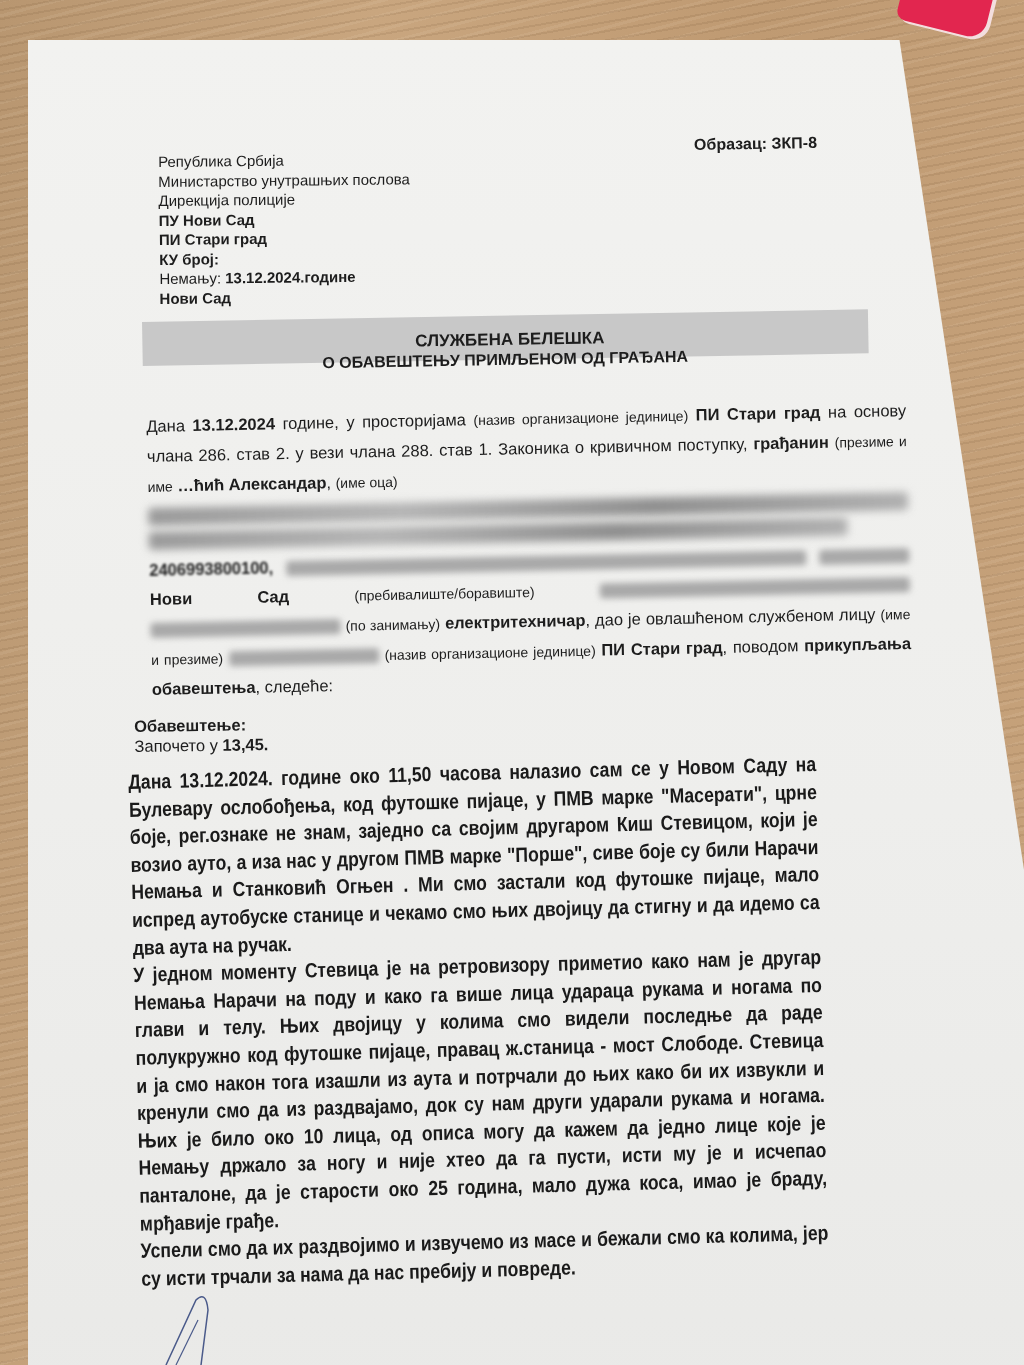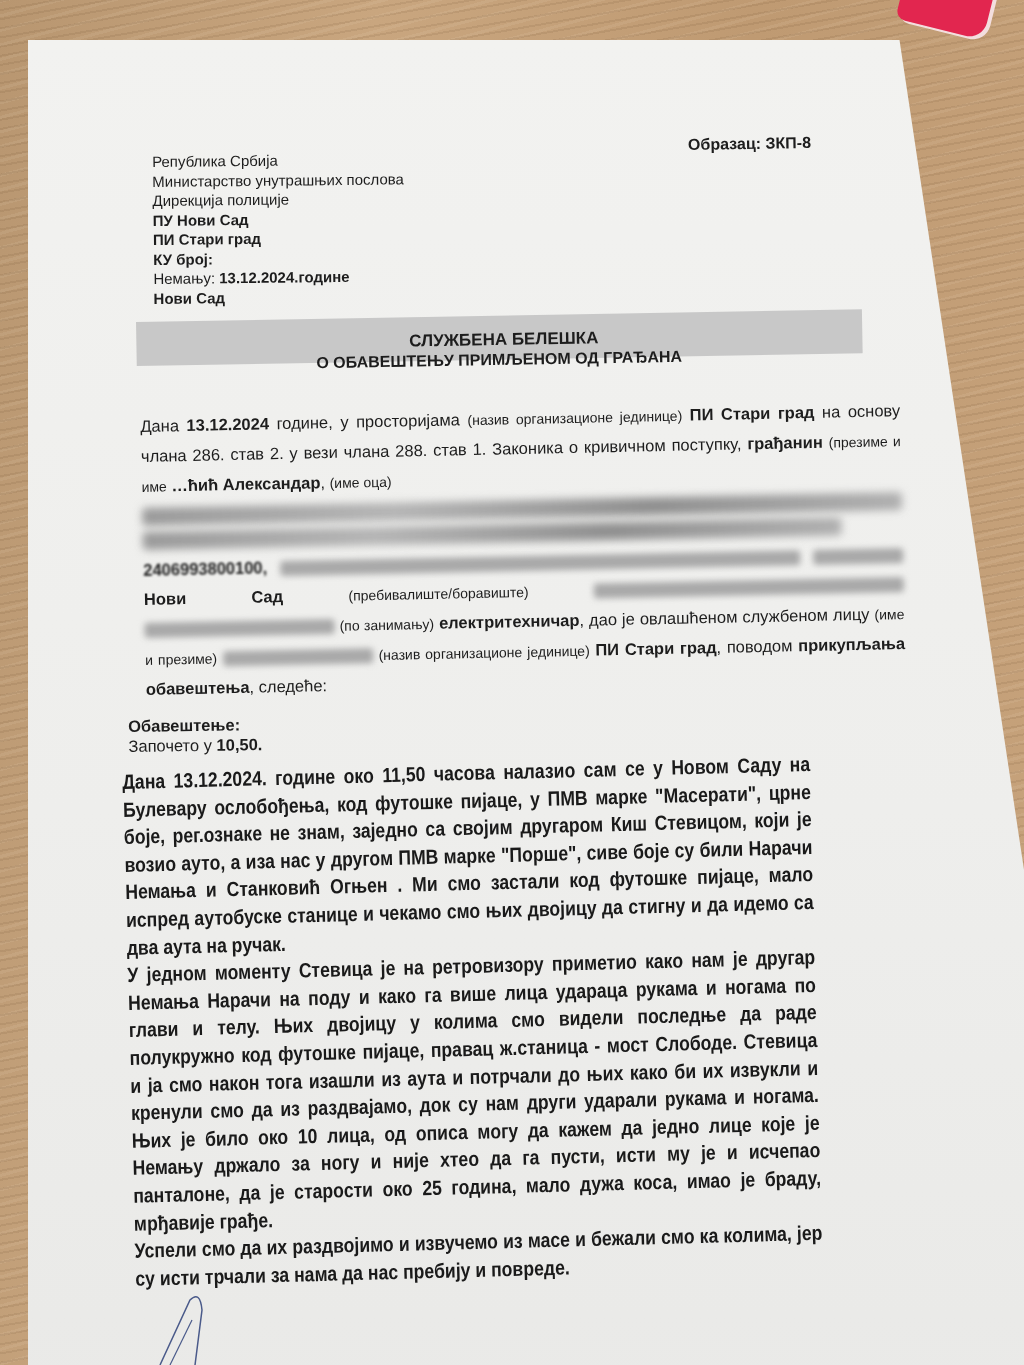--- a/index.html
+++ b/index.html
@@ -17,21 +17,21 @@
     position:absolute; left:900px; top:-20px; width:90px; height:50px;
     background:#e2264f; border-radius:0 0 18px 10px; transform:rotate(14deg);
     box-shadow: 4px 2px 0 #f3dede;
   }
   .paper {
     position:absolute; left:28px; top:40px; width:1050px; height:1400px;
     background: linear-gradient(180deg, #f2f2f0 0%, #eeeeec 55%, #e9e9e7 100%);
     clip-path: polygon(0 0, 83% 0, 95% 60%, 100% 100%, 0 100%);
     box-shadow: 0 0 6px rgba(0,0,0,0.25);
   }
-  .doc { position:absolute; left:10px; top:0; width:948px; height:1365px; color:#1d1d1d;padding-left:41px; }
+  .doc { position:absolute; left:16px; top:0; width:948px; height:1365px; color:#1d1d1d;padding-left:41px; }
   .form-code { position:absolute; left:678px; top:135px; font-size:16px; font-weight:bold; transform:rotate(-1deg); }
   .header-block { position:absolute; left:142px; top:152px; font-size:15px; line-height:19.5px; transform:rotate(-0.6deg); transform-origin:left top; }
   .header-block .b { font-weight:bold; }
   .title-bar {
     position:absolute; left:126px; top:322px; width:726px; height:44px;
     background:#c8c8c8; transform:rotate(-1deg); transform-origin:left top;
   }
   .title-text { position:absolute; left:126px; top:330px; width:726px; text-align:center; font-size:17px; line-height:20px; transform:rotate(-1deg); }
   .title-text .l1 { font-weight:bold; display:block; padding-left:10px; }
   .title-text .l2 { font-weight:bold; display:block; font-size:16px; }
@@ -106,21 +106,21 @@
     <span class="small">(име и презиме)</span>
     <span class="redacted" style="width:150px"></span>
     <span class="small">(назив организационе јединице)</span>
     <span class="b">ПИ Стари град</span><span>, поводом</span>
     <span class="b">прикупљања обавештења</span><span>, следеће:</span>
   </div>
 
   <div class="notice">
     <span class="label">Обавештење:</span>
     <span>Започето у</span>
-    <span class="b">10,50.</span>
+    <span class="b">13,45.</span>
   </div>
 
   <div class="body-text">
     <p>Дана 13.12.2024. године око 11,50 часова налазио сам се у Новом Саду на Булевару ослобођења, код футошке пијаце, у ПМВ марке "Масерати", црне боје, рег.ознаке не знам, заједно са својим другаром Киш Стевицом, који је возио ауто, а иза нас у другом ПМВ марке "Порше", сиве боје су били Нарачи Немања и Станковић Огњен . Ми смо застали код футошке пијаце, мало испред аутобуске станице и чекамо смо њих двојицу да стигну и да идемо са два аута на ручак.</p>
     <p>У једном моменту Стевица је на ретровизору приметио како нам је другар Немања Нарачи на поду и како га више лица удараца рукама и ногама по глави и телу. Њих двојицу у колима смо видели последње да раде полукружно код футошке пијаце, правац ж.станица  - мост Слободе. Стевица и ја смо након тога изашли из аута и потрчали до њих како би их извукли и кренули смо да из раздвајамо, док су нам други ударали рукама и ногама. Њих је било око 10 лица, од описа могу да кажем да једно лице које је Немању држало за ногу и није хтео да га пусти, исти му је и исчепао панталоне, да је старости око 25 година, мало дужа коса, имао је браду, мрђавије грађе.</p>
     <p>Успели смо да их раздвојимо и извучемо из масе и бежали смо ка колима, јер су исти трчали за нама да нас пребију и повреде.</p>
   </div>
 
   <svg class="signature" viewBox="0 0 100 75">
     <path d="M30 75 L60 10 Q70 0 72 20 L65 75" fill="none" stroke="#4a5a8a" stroke-width="1.5"></path>

